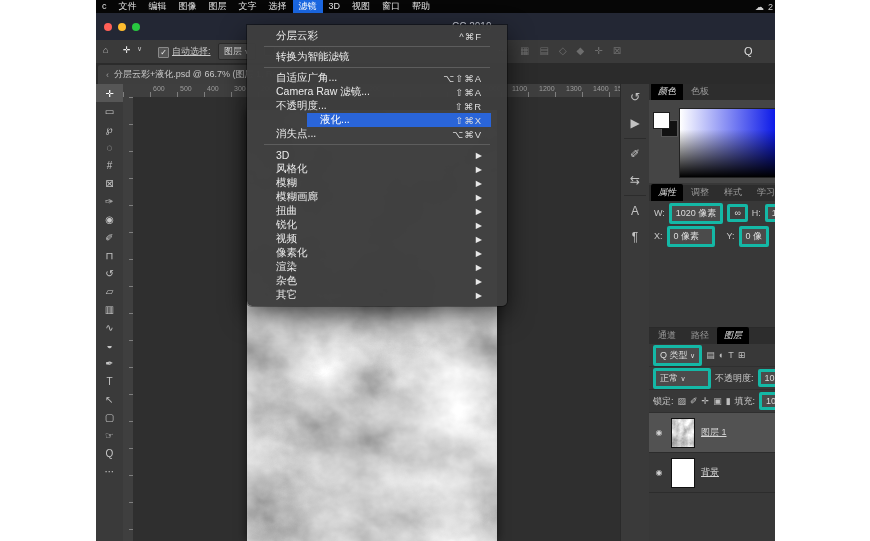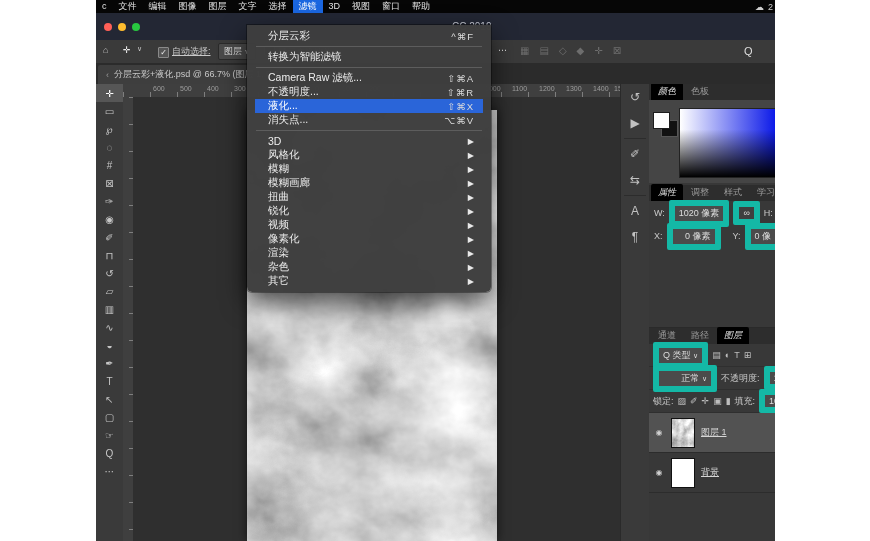--- a/index.html
+++ b/index.html
@@ -53,46 +53,46 @@
         color:#c6c6c6;font-size:10px;}
   .tool.sel{background:#565656;color:#fff;}
 
   
   .pasteboard{left:37px;top:97px;width:487px;height:444px;background:#2f2f2f;overflow:hidden;}
   .canvas-wrap{position:absolute;left:114px;top:13px;width:250px;height:431px;box-shadow:0 0 10px rgba(0,0,0,.65);}
 
   
   .menu{left:151px;top:25px;width:228px;background:rgba(62,62,62,.985);z-index:60;
         border-radius:0 0 5px 5px;box-shadow:0 10px 26px rgba(0,0,0,.65),0 0 0 1px rgba(0,0,0,.35);
-        padding:4px 8px;color:#ececec;font-size:10.5px;}
+        padding:4px 16px;color:#ececec;font-size:10.5px;}
   .menu .itm{height:14px;display:flex;align-items:center;justify-content:space-between;
              padding:0 9px 0 13px;white-space:nowrap;}
   .menu .itm .sc{color:#dcdcdc;font-size:9.5px;letter-spacing:1px;}
   .menu .itm .arr{color:#e8e8e8;font-size:8px;}
-  .menu .itm.hl{background:#2a65d9;color:#fff;}
+  .menu .itm.hl{background:#2a65d9;color:#fff;margin-left:44px;}
   .menu .div{height:1px;background:#5d5d5d;margin:3px 1px;}
 
   
   .rrail{left:524px;top:84px;width:28px;height:457px;background:#3a3a3a;
          border-left:1px solid #2a2a2a;border-right:1px solid #2a2a2a;}
   .rcell{width:28px;height:26px;display:flex;align-items:center;justify-content:center;color:#c2c2c2;font-size:12px;}
   .rsep{height:1px;background:#2c2c2c;margin:2px 3px;}
 
   
   .rpanels{left:553px;top:84px;width:126px;height:457px;background:#383838;overflow:hidden;font-size:9px;color:#c9c9c9;}
   .ptabs{height:16px;background:#2d2d2d;display:flex;align-items:flex-end;gap:1px;padding-left:2px;}
   .ptab{padding:2px 7px;color:#9b9b9b;white-space:nowrap;}
   .ptab.on{background:#000000;color:#e0e0e0;border-radius:2px 2px 0 0;font-style:italic;}
   .colorbody{position:relative;height:83px;background:#454545;}
   .cfg{position:absolute;left:4px;top:12px;width:15px;height:15px;background:#fff;border:1px solid #1d1d1d;z-index:2;}
   .cbg{position:absolute;left:12px;top:20px;width:15px;height:15px;background:#111;border:1px solid #555;}
   .cgrad{position:absolute;left:30px;top:8px;width:96px;height:68px;border:1px solid #222;
          background:linear-gradient(to top,#000 0%,rgba(0,0,0,0) 70%),linear-gradient(to right,#ffffff,#0a18e8);}
   .prow{display:flex;align-items:center;gap:4px;padding:0 5px;white-space:nowrap;}
-  .fld{background:#4b4b4b;border:6px solid #14b8a6;border-radius:2px;padding:1px 4px;color:#ddd;white-space:nowrap;text-align:right;}
+  .fld{background:#4b4b4b;border:3px solid #14b8a6;border-radius:2px;padding:1px 4px;color:#ddd;white-space:nowrap;}
   .hdrrow{height:22px;display:flex;align-items:center;gap:5px;padding:0 6px;border-bottom:1px solid #303030;}
   .hdricon{width:13px;height:11px;background:#6a6a6a;border:1px solid #9a9a9a;border-radius:1px;
            font-size:7px;color:#ddd;display:flex;align-items:center;justify-content:center;}
   .lsep{height:1px;background:#2a2a2a;}
   .lrow{height:22px;display:flex;align-items:center;gap:4px;padding:0 4px;border-bottom:1px solid #2f2f2f;white-space:nowrap;}
   .licn{color:#bdbdbd;font-size:9px;}
   .layerrow{height:39px;display:flex;align-items:center;gap:6px;padding:0 4px;border-bottom:1px solid #2c2c2c;}
   .layerrow.sel{background:#525252;}
   .eye{width:12px;text-align:center;color:#cfcfcf;font-size:8px;}
   .thumb{width:22px;height:28px;border:1px solid #111;background:#fff;overflow:hidden;flex:0 0 auto;}
@@ -373,20 +373,24 @@
     <div class="itm">
       <span>分层云彩</span>
       <span class="sc">^⌘F</span>
     </div>
     <div class="div"></div>
     <div class="itm">
       <span>转换为智能滤镜</span>
     </div>
     <div class="div"></div>
     <div class="itm">
+      <span>自适应广角...</span>
+      <span class="sc">⌥⇧⌘A</span>
+    </div>
+    <div class="itm">
       <span>Camera Raw 滤镜...</span>
       <span class="sc">⇧⌘A</span>
     </div>
     <div class="itm">
       <span>不透明度...</span>
       <span class="sc">⇧⌘R</span>
     </div>
     <div class="itm hl">
       <span>液化...</span>
       <span class="sc">⇧⌘X</span>

